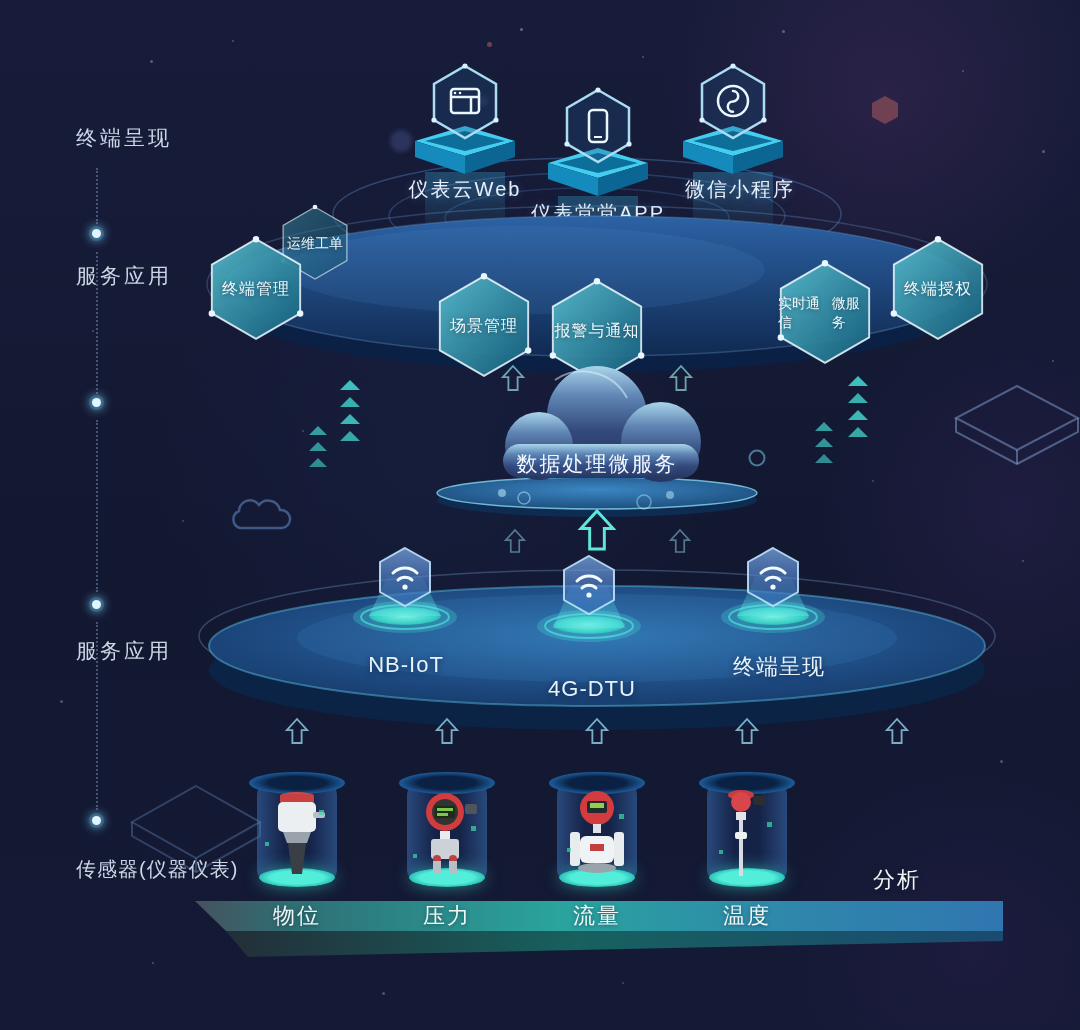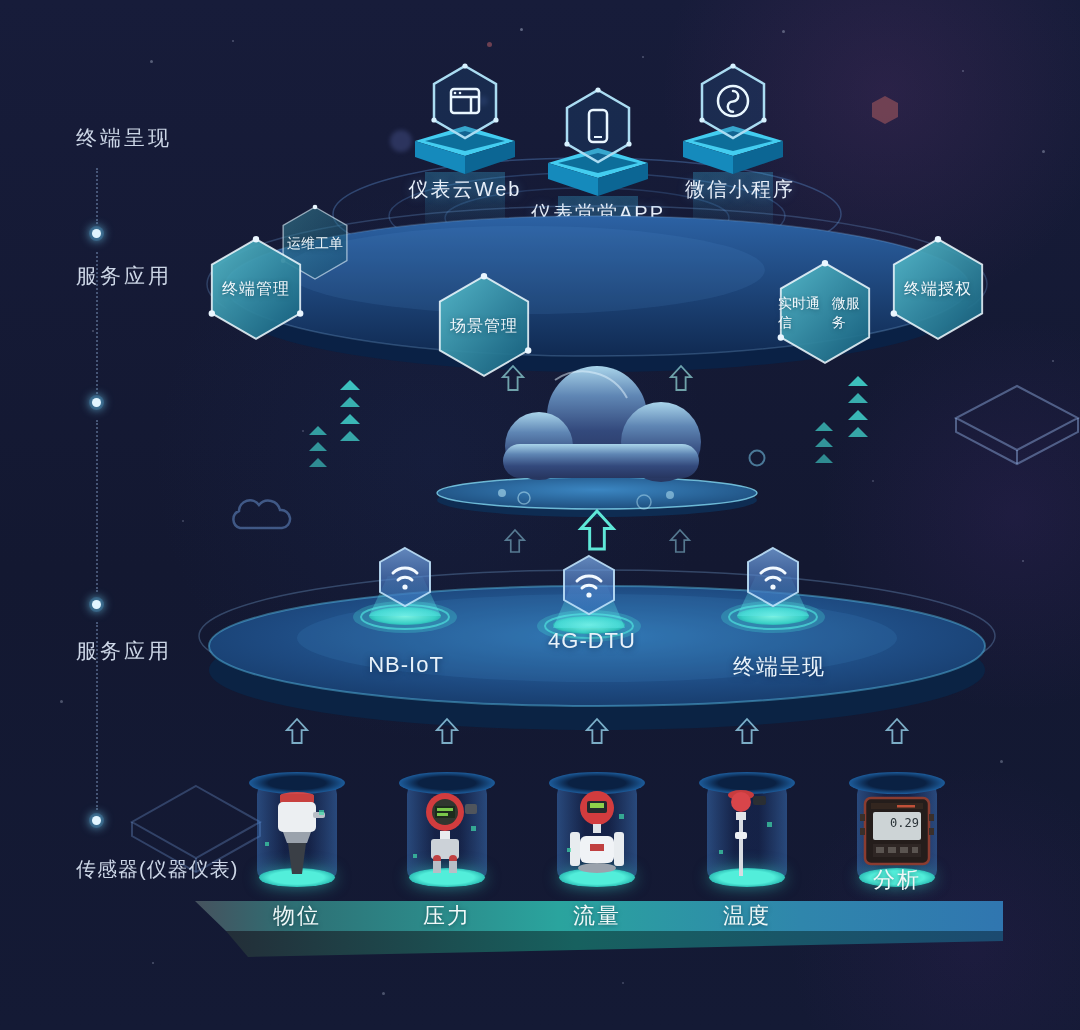--- a/index.html
+++ b/index.html
@@ -305,20 +305,32 @@
     <svg viewBox="0 0 100 112">
         <polygon points="50,3 97,30 97,82 50,109 3,82 3,30"></polygon>
         <circle class="vdot" cx="50" cy="3" r="3.4"></circle>
         <circle class="vdot" cx="97" cy="82" r="3.4"></circle>
       </svg>
     <div class="hex-text">
         <span>场景</span>
         <span>管理</span>
       </div>
   </div>
+  <div class="hex" style="left:597px;top:331px">
+    <svg viewBox="0 0 100 112">
+        <polygon points="50,3 97,30 97,82 50,109 3,82 3,30"></polygon>
+        <circle class="vdot" cx="50" cy="3" r="3.4"></circle>
+        <circle class="vdot" cx="3" cy="82" r="3.4"></circle>
+        <circle class="vdot" cx="97" cy="82" r="3.4"></circle>
+      </svg>
+    <div class="hex-text">
+        <span>报警与</span>
+        <span>通知</span>
+      </div>
+  </div>
   <div class="hex hex-tight" style="left:825px;top:313px">
     <svg viewBox="0 0 100 112">
         <polygon points="50,3 97,30 97,82 50,109 3,82 3,30"></polygon>
         <circle class="vdot" cx="50" cy="3" r="3.4"></circle>
         <circle class="vdot" cx="3" cy="82" r="3.4"></circle>
       </svg>
     <div class="hex-text">
         <span>实时通信</span>
         <span>微服务</span>
       </div>
@@ -352,20 +364,21 @@
   </svg>
   <svg class="abs" style="left:455px;top:352px" width="290" height="140" viewBox="0 0 290 140">
     <g fill="url(#cloudGrad)">
       <circle cx="142" cy="64" r="50"></circle>
       <circle cx="84" cy="94" r="34"></circle>
       <circle cx="206" cy="90" r="40"></circle>
       <rect x="48" y="92" width="196" height="34" rx="17"></rect>
     </g>
     <path d="M100 28 a50 50 0 0 1 72 18" fill="none" stroke="rgba(230,245,255,.5)" stroke-width="2"></path>
   </svg>
+  <div class="cloud-label" style="left:597px;top:450px">数据处理微服务</div>
 
   <svg class="abs" style="left:747px;top:448px" width="20" height="20" viewBox="0 0 20 20">
     <circle cx="10" cy="10" r="7.5" fill="none" stroke="rgba(120,200,235,.55)" stroke-width="2"></circle>
   </svg>
 
   <svg class="arrow" style="left:577px;top:508px;color:#5fe8d8" width="40" height="44" viewBox="0 0 26 30">
     <path d="M13 2 L24 14 H18 V28 H8 V14 H2 Z" stroke-width="1.6"></path>
   </svg>
   <svg class="arrow" style="left:504px;top:528px;color:rgba(140,200,220,.55)" width="22" height="26" viewBox="0 0 26 30">
     <path d="M13 2 L24 14 H18 V28 H8 V14 H2 Z"></path>
@@ -416,21 +429,21 @@
   <svg class="abs" style="left:745px;top:545px" width="56" height="64" viewBox="0 0 56 64">
     <polygon points="28,3 53,17 53,47 28,61 3,47 3,17" fill="url(#stationGrad)" stroke="rgba(190,225,250,.9)" stroke-width="2"></polygon>
     <g fill="none" stroke="#f2f9ff" stroke-width="3" stroke-linecap="round">
       <path d="M16 28 a17 17 0 0 1 24 0"></path>
       <path d="M21 35 a10 10 0 0 1 14 0"></path>
     </g>
     <circle cx="28" cy="42" r="2.6" fill="#f2f9ff"></circle>
   </svg>
 
   <div class="trans-label" style="left:406px;top:652px">NB-IoT</div>
-  <div class="trans-label" style="left:592px;top:628px">4G-DTU</div>
+  <div class="trans-label" style="left:592px;top:676px">4G-DTU</div>
   <div class="trans-label" style="left:779px;top:652px">终端呈现</div>
 
   <svg class="arrow" style="left:285px;top:717px;color:rgba(150,210,235,.8)" width="24" height="28" viewBox="0 0 26 30">
       <path d="M13 2 L24 14 H18 V28 H8 V14 H2 Z"></path>
     </svg>
   <svg class="arrow" style="left:435px;top:717px;color:rgba(150,210,235,.8)" width="24" height="28" viewBox="0 0 26 30">
       <path d="M13 2 L24 14 H18 V28 H8 V14 H2 Z"></path>
     </svg>
   <svg class="arrow" style="left:585px;top:717px;color:rgba(150,210,235,.8)" width="24" height="28" viewBox="0 0 26 30">
       <path d="M13 2 L24 14 H18 V28 H8 V14 H2 Z"></path>
@@ -508,41 +521,20 @@
       <circle cx="34" cy="16" r="10" fill="#d8454a"></circle>
       <rect x="46" y="10" width="13" height="9" rx="2" fill="#2a2e33"></rect>
       <rect x="29" y="26" width="10" height="8" fill="#e0e4e8"></rect>
       <rect x="32" y="34" width="4" height="56" fill="#d8dce2"></rect>
       <rect x="28" y="46" width="12" height="7" rx="2" fill="#eef1f4"></rect>
     </svg>
     <div class="spark" style="left:68px;top:52px"></div>
       <div class="spark" style="left:20px;top:80px;width:4px;height:4px"></div>
   </div>
 
-  <div class="cyl" style="left:849px;top:770px">
-    <div class="cyl-body"></div>
-      <div class="cyl-top"></div>
-      <div class="cyl-base"></div>
-    <svg class="abs" style="left:8px;top:16px" width="80" height="96" viewBox="0 0 80 96">
-      <rect x="8" y="12" width="64" height="66" rx="6" fill="#241d1b" stroke="#8a3c30" stroke-width="2.5"></rect>
-      <rect x="14" y="17" width="52" height="6" fill="#33261f"></rect>
-      <rect x="40" y="19" width="18" height="2.5" fill="#c05038"></rect>
-      <rect x="16" y="26" width="48" height="28" rx="2" fill="#cdd4d6"></rect>
-      <rect x="16" y="58" width="48" height="13" fill="#2e2624"></rect>
-      <rect x="19" y="61" width="8" height="6" fill="#5a5450"></rect>
-        <rect x="31" y="61" width="8" height="6" fill="#5a5450"></rect>
-      <rect x="43" y="61" width="8" height="6" fill="#5a5450"></rect>
-        <rect x="55" y="61" width="6" height="6" fill="#5a5450"></rect>
-      <rect x="3" y="28" width="5" height="7" fill="#3a2f2a"></rect>
-        <rect x="3" y="42" width="5" height="7" fill="#3a2f2a"></rect>
-      <rect x="72" y="28" width="5" height="7" fill="#3a2f2a"></rect>
-        <rect x="72" y="42" width="5" height="7" fill="#3a2f2a"></rect>
-    </svg>
-    <div class="abs" style="left:28px;top:46px;width:42px;text-align:right;font-size:12px;color:#2a3338;font-family:'DejaVu Sans Mono',monospace;">0.29</div>
-  </div>
 
   <svg class="abs" style="left:185px;top:895px" width="825" height="70" viewBox="0 0 825 70">
     <polygon points="10,6 818,6 818,36 41,36" fill="url(#bannerGrad)"></polygon>
     <polygon points="41,36 818,36 818,46 63,62" fill="url(#bannerGradDark)"></polygon>
   </svg>
   <div class="sensor-label" style="left:297px;top:916px">物位</div>
   <div class="sensor-label" style="left:447px;top:916px">压力</div>
   <div class="sensor-label" style="left:597px;top:916px">流量</div>
   <div class="sensor-label" style="left:747px;top:916px">温度</div>
   <div class="sensor-label" style="left:897px;top:880px">分析</div>

